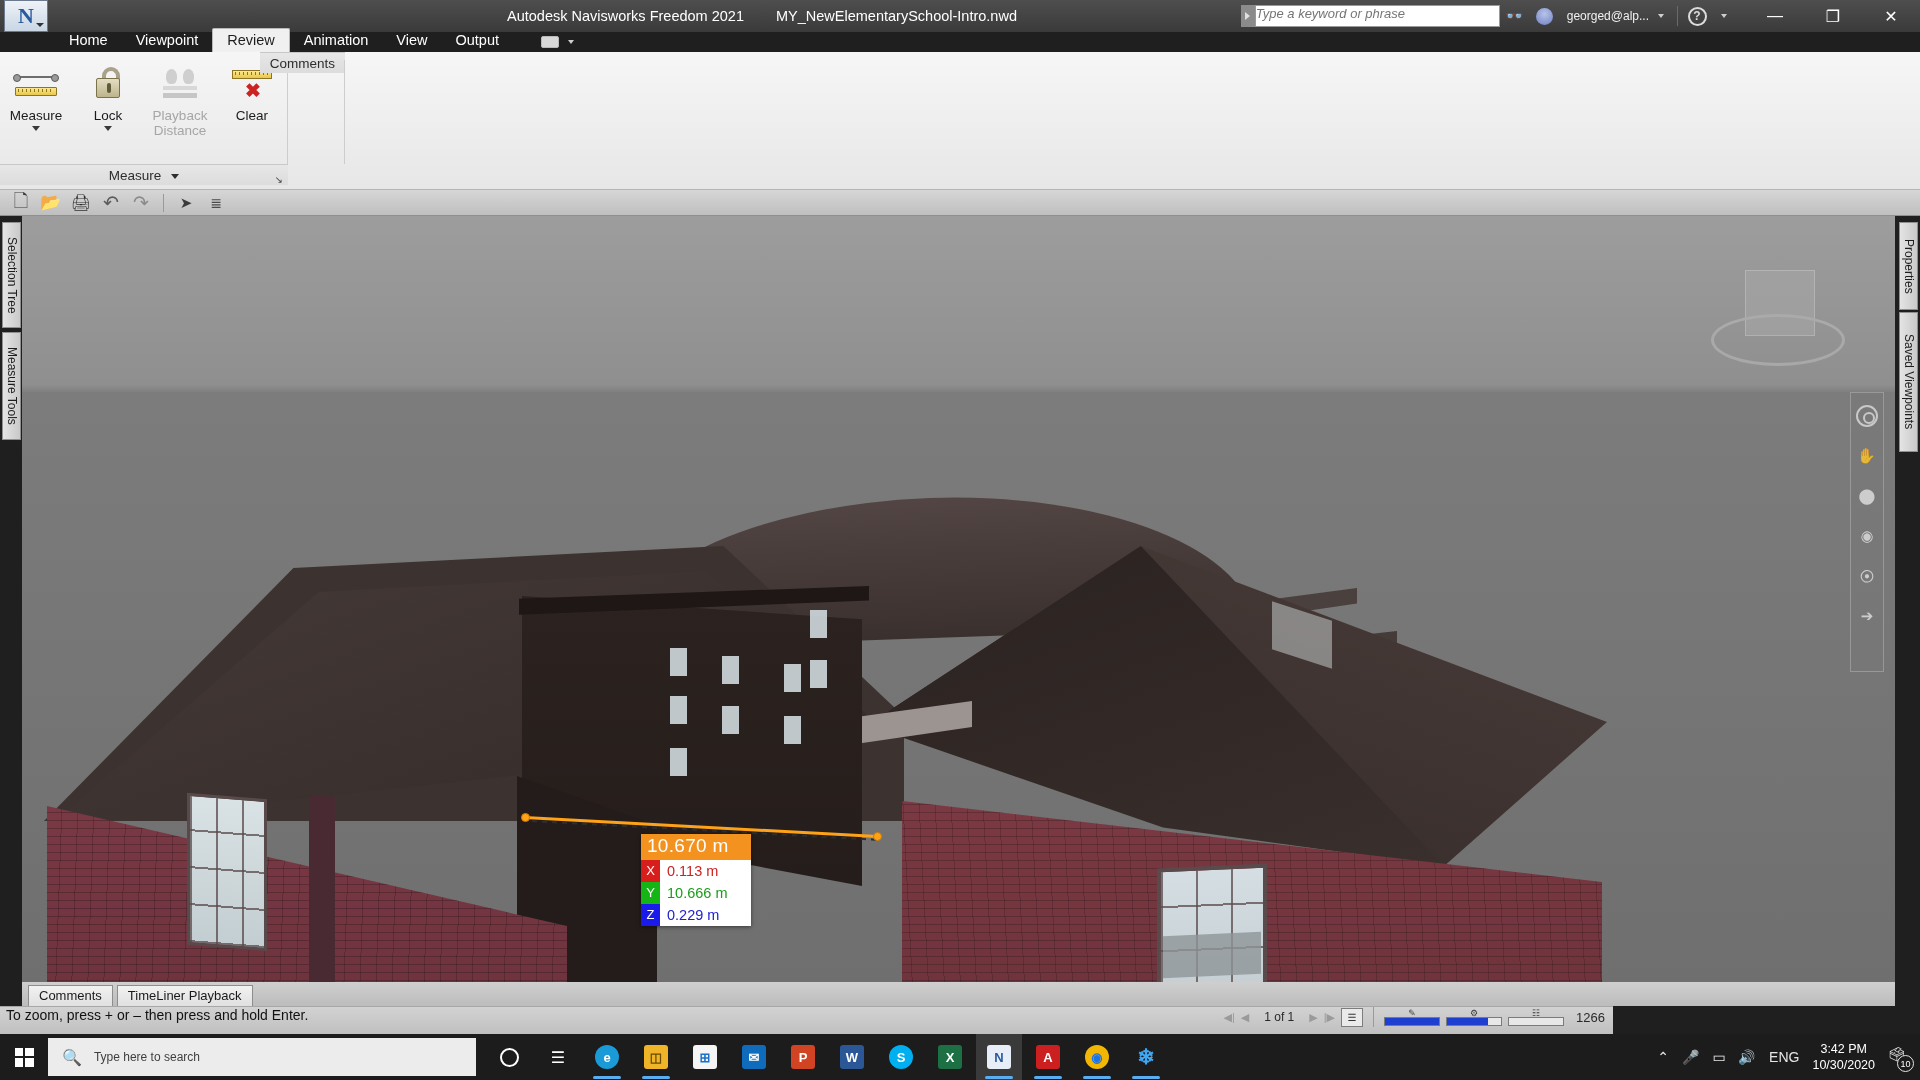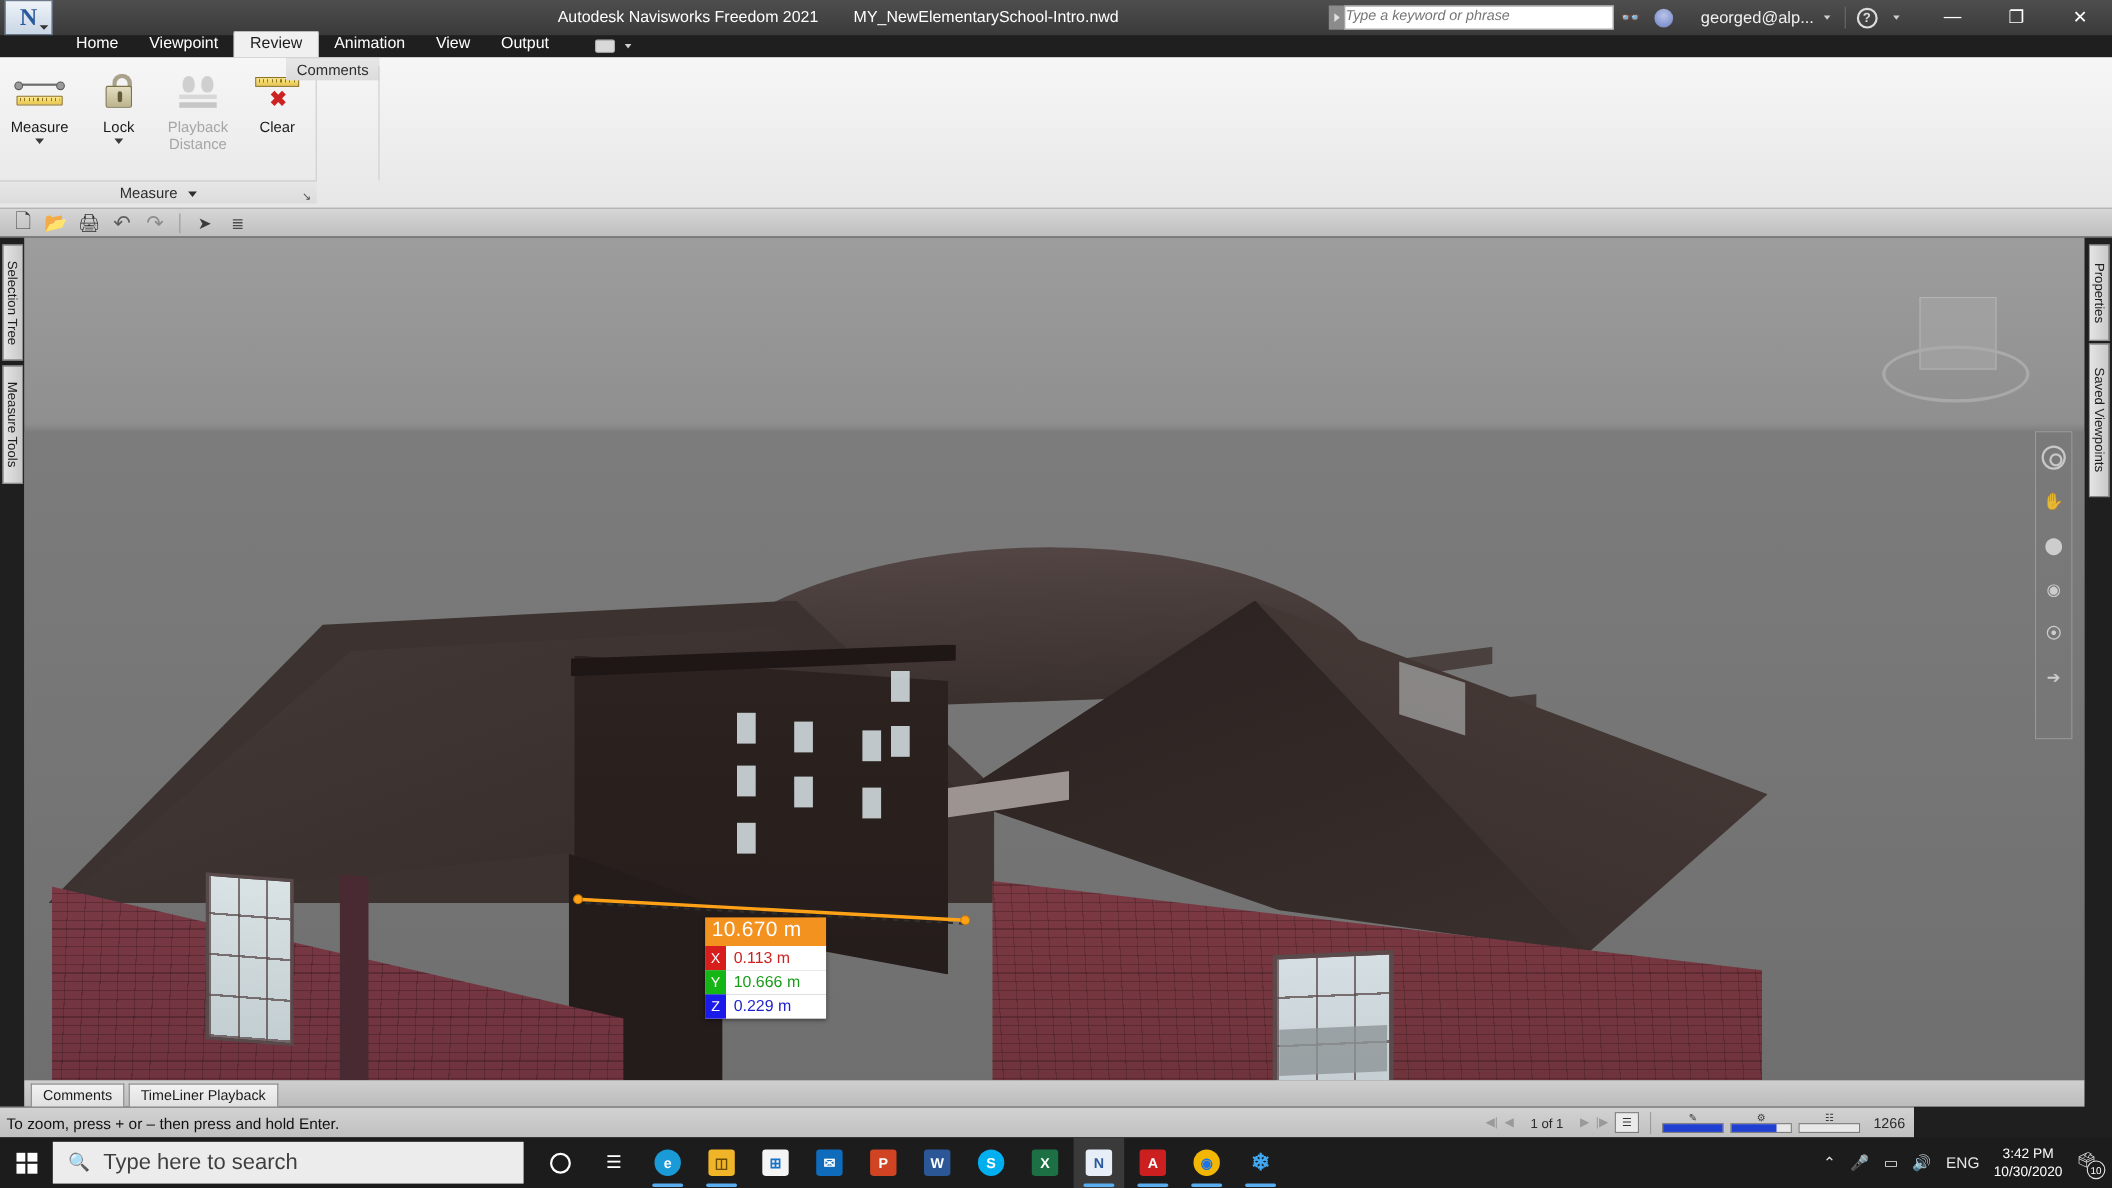--- a/index.html
+++ b/index.html
@@ -45,21 +45,21 @@
     color: #7b7b7b; font-family: "Liberation Sans", sans-serif; background: transparent;
   }
   .search-arrow { width: 14px; height: 22px; background: #8b8b8b;
     display: flex; align-items: center; justify-content: center; margin-right: 0; }
   .search-arrow i { width: 0; height: 0; border-top: 4px solid transparent;
     border-bottom: 4px solid transparent; border-left: 5px solid #e0e0e0; display: block; }
   .tb-icon { width: 30px; height: 32px; display: flex; align-items: center; justify-content: center; }
   .binoc { font-size: 15px; color: #dcdcdc; }
   .user-ico { width: 17px; height: 17px; border-radius: 50%;
     background: radial-gradient(circle at 50% 35%, #b8c4e8, #6d7fc4); }
-  .username { font-size: 15px; color: #f0f0f0; margin-left: 19px; }
+  .username { font-size: 12px; color: #f0f0f0; margin-left: 7px; }
   .mini-caret { width: 0; height: 0; border-left: 3px solid transparent;
     border-right: 3px solid transparent; border-top: 4px solid #cfcfcf; margin: 0 9px; }
   .vsep { width: 1px; height: 20px; background: #6a6a6a; margin: 0 4px; }
   .helpbtn { width: 19px; height: 19px; border-radius: 50%; border: 2px solid #dcdcdc;
     color: #dcdcdc; font-size: 12px; font-weight: bold; display: flex;
     align-items: center; justify-content: center; }
   .wbtns { display: flex; height: 32px; margin-left: 10px; }
   .wbtn { width: 58px; height: 32px; display: flex; align-items: center;
     justify-content: center; color: #ffffff; font-size: 16px; }
 
@@ -266,22 +266,22 @@
     border: 1px solid #8f8f8f; font-size: 12px; color: #1d1d1d;
     display: flex; align-items: center; justify-content: center; }
   .dock-left { left: 2px; width: 19px; writing-mode: vertical-rl; }
   .dock-right { right: 2px; width: 19px; writing-mode: vertical-rl; }
 
   
   .bottom-tabs { position: absolute; top: 982px; left: 22px; width: 1873px; height: 24px;
     background: linear-gradient(#cfcfcf, #bcbcbc); display: flex; align-items: flex-end; padding-left: 6px; }
   .btab { background: linear-gradient(#f2f2f2, #e0e0e0); border: 1px solid #8d8d8d;
     border-bottom: 0; font-size: 13px; color: #1a1a1a; padding: 2px 10px 3px; margin-right: 4px; }
-  .statusbar { position: absolute; top: 1006px; left: 0; width: 1740px; height: 28px;
-    background: linear-gradient(#d2d2d2, #c0c0c0); display: flex; align-items: center;
+  .statusbar { position: absolute; top: 1006px; left: 0; width: 1613px; height: 28px;
+    background: linear-gradient(#d2d2d2, #c0c0c0); display: flex; align-items: flex-start;
     border-top: 1px solid #a7a7a7; }
   .status-text { font-size: 14px; color: #111111; padding-left: 6px; }
   .status-right { margin-left: auto; display: flex; align-items: center; padding-right: 8px; gap: 6px; }
   .navarrow { color: #9a9a9a; font-size: 11px; }
   .pageinfo { font-size: 12px; color: #2a2a2a; margin: 0 9px; }
   .sbicon { width: 22px; height: 19px; border: 1px solid #7d7d7d; background: #eaeaea;
     display: flex; align-items: center; justify-content: center; font-size: 10px; color: #333; }
   .prog { width: 56px; }
   .prog .cap { height: 9px; display: flex; align-items: center; justify-content: center; }
   .prog .bar { height: 9px; border: 1px solid #7b7b7b; background: #e8e8e8; }
@@ -293,21 +293,21 @@
     background: #1c1c1c; display: flex; align-items: center; }
   .startbtn { width: 48px; height: 46px; display: flex; align-items: center; justify-content: center; }
   .winlogo { width: 19px; height: 19px;
     background: linear-gradient(#ffffff,#ffffff) , #fff;
     display: grid; grid-template-columns: 1fr 1fr; grid-template-rows: 1fr 1fr; gap: 2px;
     background: none; }
   .winlogo i { background: #ffffff; display: block; }
   .tsearch { width: 428px; height: 38px; background: #ececec; display: flex;
     align-items: center; padding-left: 14px; gap: 12px; }
   .tsearch .mag { font-size: 16px; color: #3b3b3b; }
-  .tsearch .ph { font-size: 20px; color: #3f3f3f; }
+  .tsearch .ph { font-size: 12px; color: #3f3f3f; }
   .tbicons { display: flex; align-items: center; gap: 3px; margin-left: 10px; }
   .tbi { width: 46px; height: 46px; display: flex; align-items: center;
     justify-content: center; position: relative; }
   .tbi.active { background: #3a3a3a; }
   .tbi .uline { position: absolute; bottom: 1px; left: 9px; width: 28px; height: 3px;
     background: #5aaef0; border-radius: 2px; }
   .sq { width: 24px; height: 24px; border-radius: 3px; display: flex;
     align-items: center; justify-content: center; color: #fff; font-size: 13px; font-weight: bold; }
   .tray { margin-left: auto; display: flex; align-items: center; gap: 13px; padding-right: 10px; }
   .tray .ti { color: #e6e6e6; font-size: 14px; }

